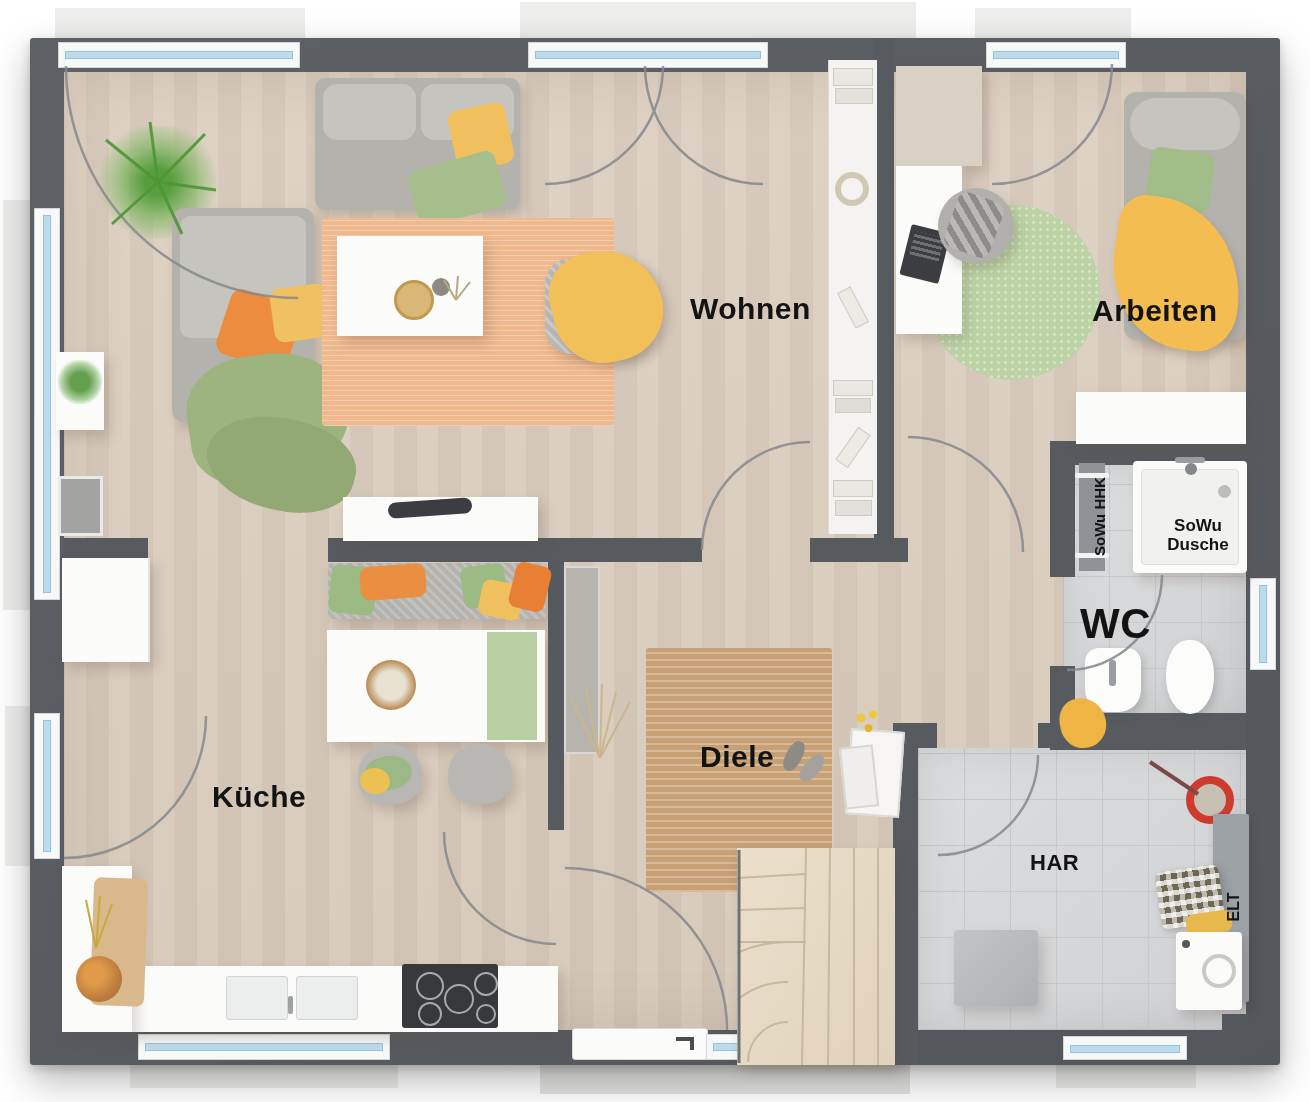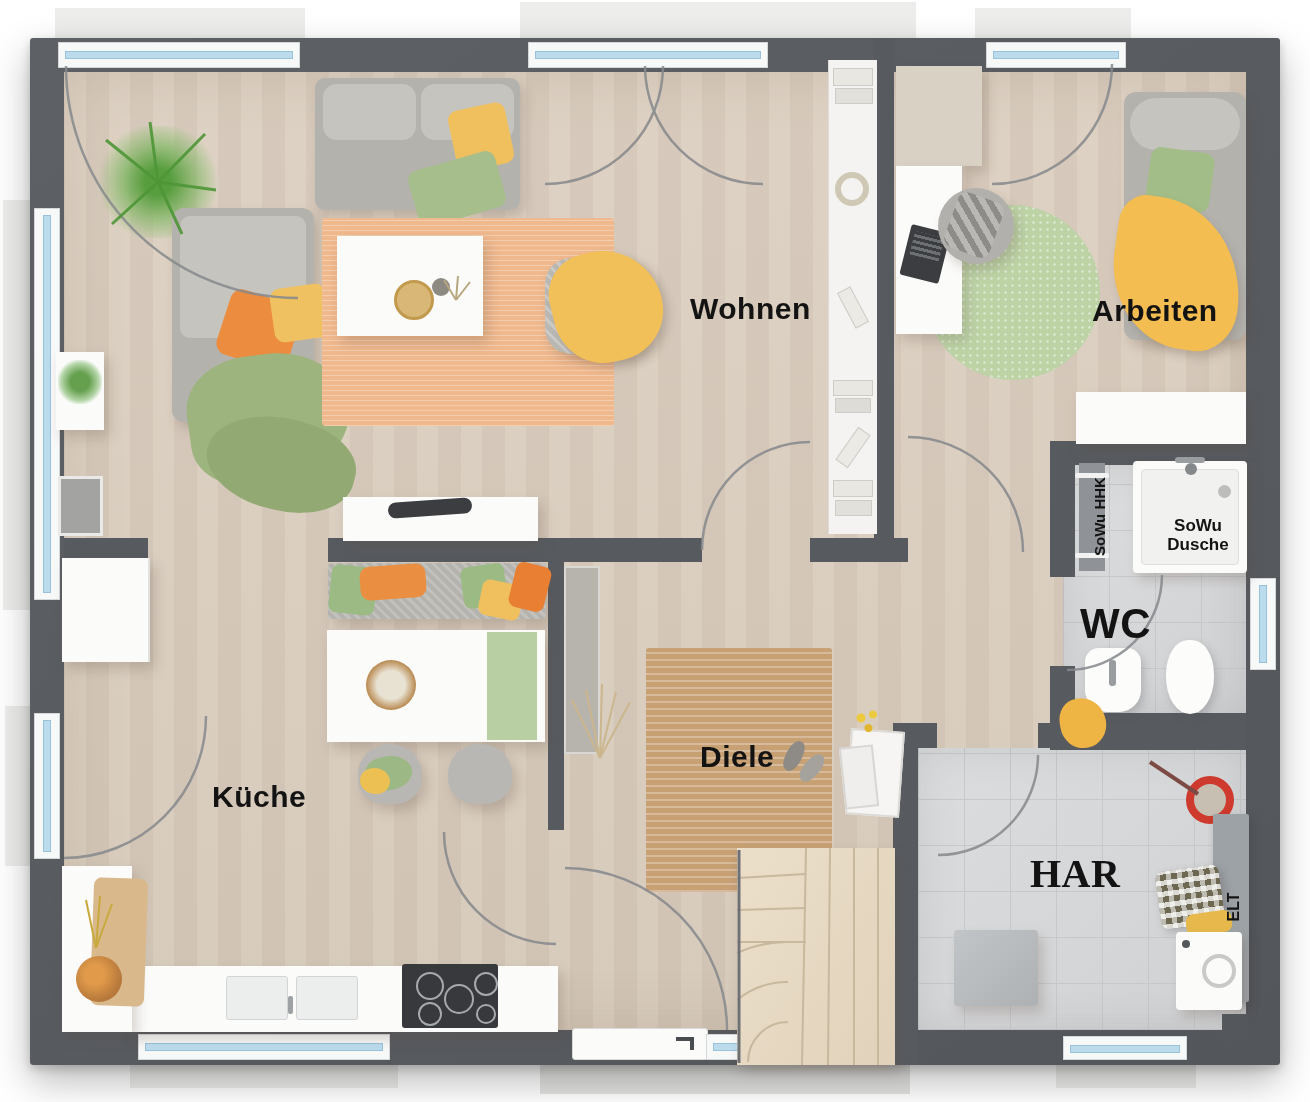--- a/index.html
+++ b/index.html
@@ -287,20 +287,20 @@
         <path d="M 96 948 L 112 904"></path>
     </g>
     <line x1="1198" y1="794" x2="1150" y2="762" stroke="#7c4a45" stroke-width="4"></line>
   </svg>
 
   <div class="abs label lbl-room" style="left:690px;top:292px;">Wohnen</div>
   <div class="abs label lbl-room" style="left:1092px;top:294px;">Arbeiten</div>
   <div class="abs label lbl-room" style="left:212px;top:780px;">Küche</div>
   <div class="abs label lbl-room" style="left:700px;top:740px;">Diele</div>
   <div class="abs label lbl-room" style="left:1080px;top:600px;font-size:42px;">WC</div>
-  <div class="abs label lbl-room" style="left:1030px;top:850px;font-size:40px;font-family:Liberation Serif, serif;">HAR</div>
+  <div class="abs label lbl-room" style="left:1030px;top:850px;font-size:22px;">HAR</div>
 
   <div class="abs label vtext" style="left:1040px;top:508px;width:118px;font-size:15px;">SoWu HHK</div>
   <div class="abs label lbl-small" style="left: 1146px; top: 516px; width: 104px; font-size: 17px; white-space: pre-line;">SoWu
 Dusche</div>
   <div class="abs label vtext" style="left:1204px;top:898px;width:60px;font-size:16px;">ELT</div>
 
 </div>
 
 </body></html>

